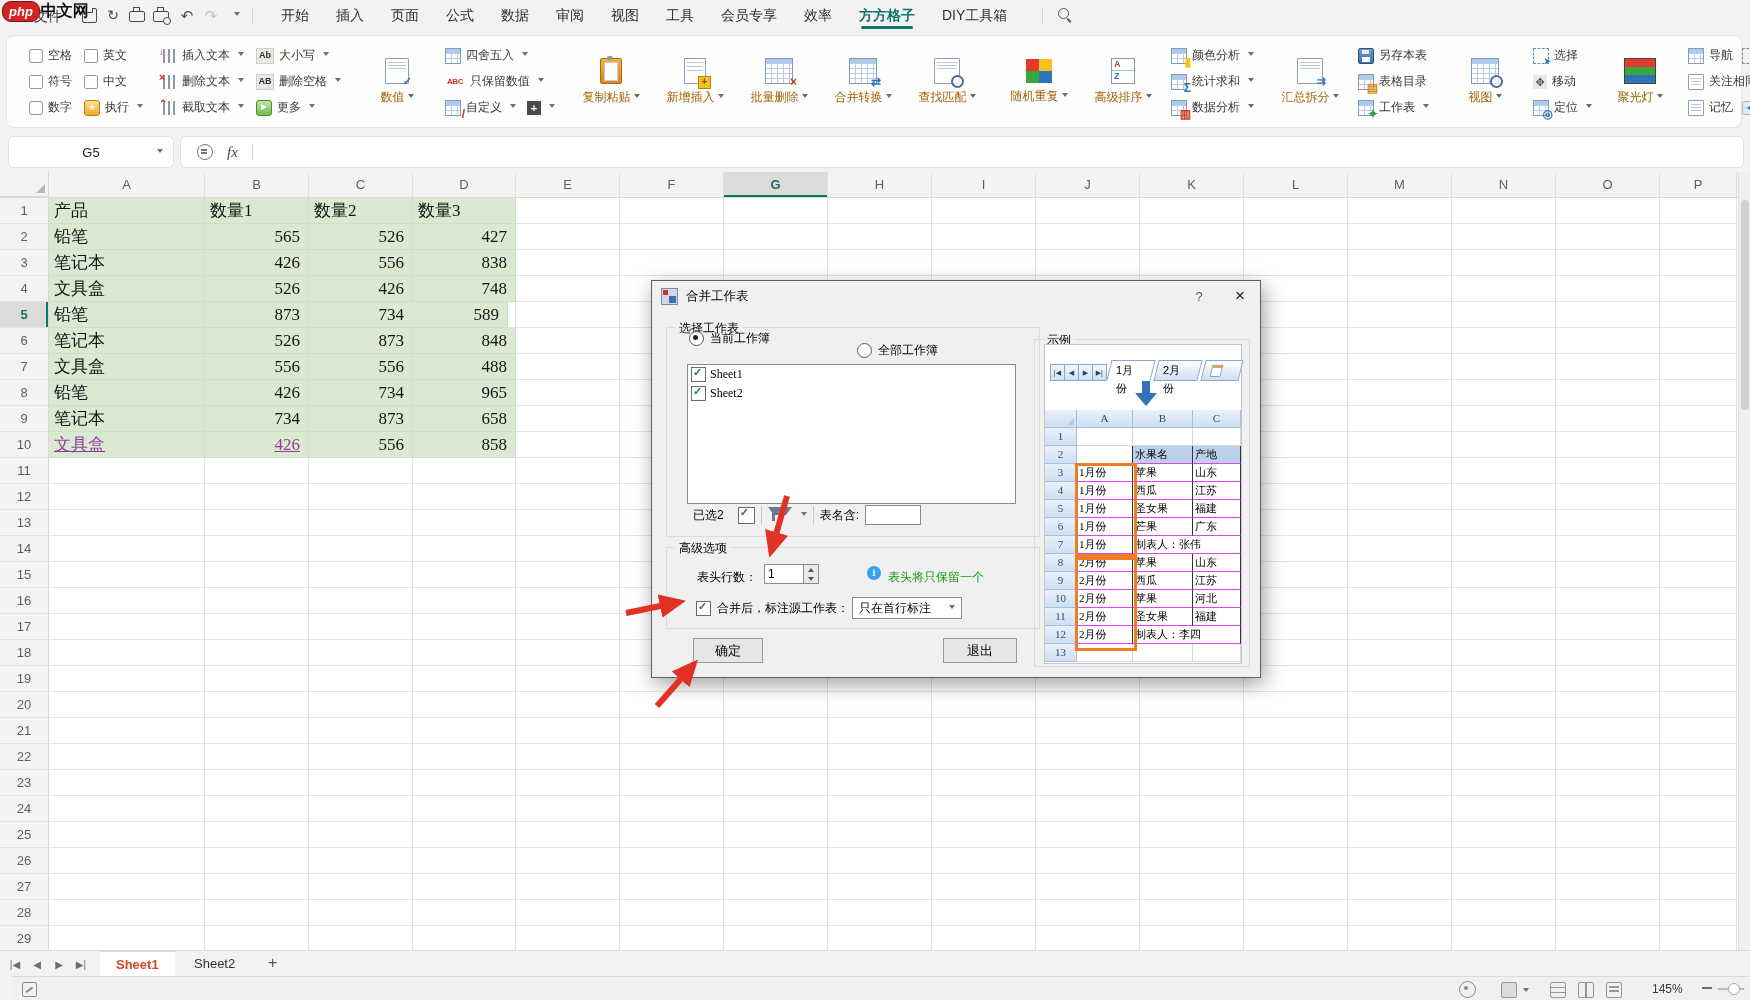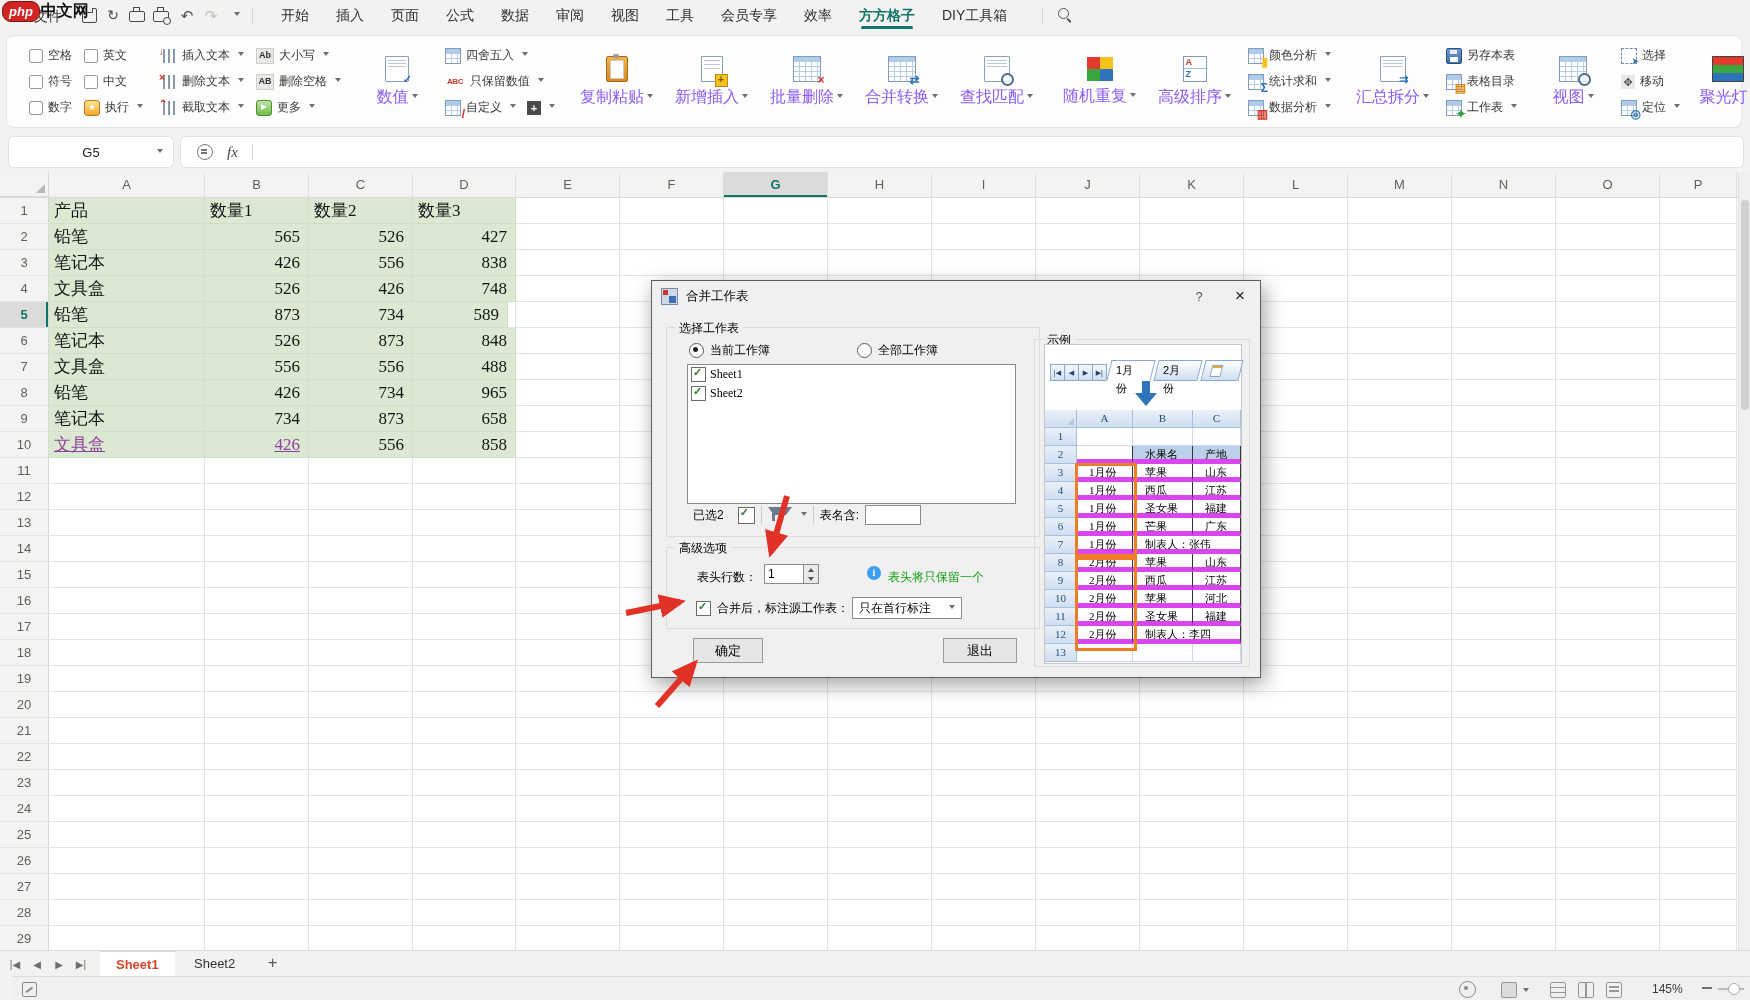--- a/index.html
+++ b/index.html
@@ -36,21 +36,21 @@
   #search-ic b{display:block;width:1.8px;height:5px;background:#555;transform:rotate(-45deg);margin:-1px 0 0 9.5px;}
   
   #ribbon{position:absolute;left:0;top:31px;width:1750px;height:100px;background:#f3f2f0;}
   #ribbon-panel{position:absolute;left:6px;top:4px;width:1736px;height:93px;background:#fdfdfb;
     border:1px solid #e7e6e4;border-radius:8px;display:flex;align-items:stretch;padding:0 2px 0 14px;box-sizing:border-box;}
   .rgroup{display:flex;gap:12px;padding:7px 8px;align-items:stretch;}
   .vsep{width:1px;background:#e7e6e4;margin:6px 2px;}
   .col3{display:flex;flex-direction:column;justify-content:space-between;padding:2px 0;}
   .rrow{display:flex;align-items:center;gap:5px;height:21px;font-size:12px;color:#3a3a3a;white-space:nowrap;cursor:default;}
   .bigbtn{display:flex;flex-direction:column;align-items:center;justify-content:center;gap:5px;padding:2px 5px;min-width:62px;cursor:default;}
-  .bigbtn .lbl{font-size:16px;color:#8b5cf6;display:flex;align-items:center;white-space:nowrap;}
+  .bigbtn .lbl{font-size:12px;color:#a16207;display:flex;align-items:center;white-space:nowrap;}
   .cb{width:12px;height:12px;border:1px solid #9a9a98;background:#fff;flex:none;border-radius:2px;}
   
   .i14{width:14px;height:14px;flex:none;position:relative;display:inline-block;}
   .i28{width:28px;height:26px;flex:none;position:relative;display:inline-block;}
   .ic-star{background:linear-gradient(#ffe08a,#f0a82c);border:1px solid #b97f1e;border-radius:3px;}
   .ic-star::after{content:"★";position:absolute;inset:0;color:#fff;font-size:9px;line-height:13px;text-align:center;}
   .ic-bars{background:repeating-linear-gradient(90deg,#8a97a6 0 2px,transparent 2px 5px);}
   .ic-bars .ov{position:absolute;font-weight:bold;font-size:10px;line-height:10px;left:-4px;top:-2px;}
   .ov-red{color:#d43425;} .ov-blue{color:#2f74b8;} .ov-green{color:#2f9e44;}
   .ic-ab{background:#e9e8e6;border:1px solid #cfcecb;font-weight:bold;font-size:9px;line-height:12px;text-align:center;color:#333;width:16px!important;}
@@ -179,21 +179,21 @@
   #ex-arrow{position:absolute;width:22px;height:26px;}
   #ex-arrow .stem{position:absolute;left:7px;top:0;width:8px;height:12px;background:var(--exarrow);}
   #ex-arrow .head{position:absolute;left:0;top:12px;border-left:11px solid transparent;border-right:11px solid transparent;border-top:13px solid var(--exarrow);}
   #exgrid{position:absolute;}
   .xrow{display:flex;}
   .xc{box-sizing:border-box;height:18px;line-height:17px;font-size:11px;overflow:hidden;white-space:nowrap;}
   .xh{background:linear-gradient(#eaf0f9,#cfdff2);color:#1f4e79;text-align:center;border-right:1px solid #a6c1e0;border-bottom:1px solid #a6c1e0;font-family:"Liberation Serif",serif;}
   .xcorner{position:relative;background:linear-gradient(#eaf0f9,#cfdff2);border-right:1px solid #a6c1e0;border-bottom:1px solid #a6c1e0;}
   .xcorner::after{content:"";position:absolute;right:2px;bottom:2px;border-left:7px solid transparent;border-bottom:7px solid #b7c9de;}
   .xe{border-right:1px solid #cdd9ea;border-bottom:1px solid #cdd9ea;background:#fff;}
-  .xt{border-right:1px solid #333;border-bottom:5px solid #d946ef;background:#fff;padding-left:12px;font-family:"Liberation Serif",serif;}
+  .xt{border-right:1px solid #333;border-bottom:1px solid #d946ef;background:#fff;padding-left:2px;font-family:"Liberation Serif",serif;}
   .xthead{background:#bdd0e9;}
   .obox{position:absolute;border:3px solid var(--exhl);}
   
   #arrows{position:absolute;left:0;top:0;z-index:30;pointer-events:none;}
 </style>
 </head>
 <body>
 
 <div id="app">
 
@@ -665,21 +665,21 @@
   <div id="dialog">
     <div id="dlg-title">
       <span id="dlg-ic"></span>
       <span class="t">合并工作表</span>
     </div>
     <span id="dlg-help">?</span>
     <span id="dlg-close">×</span>
 
     <div class="group" style="left:14px;top:46px;width:372px;height:208px">
       <span class="glabel">选择工作表</span>
-      <div class="dlgrow" style="left:22px;top:14px">
+      <div class="dlgrow" style="left:22px;top:2px">
         <span class="radio on"></span>
         <span>当前工作簿</span>
       </div>
       <div class="dlgrow" style="left:190px;top:14px">
         <span class="radio"></span>
         <span>全部工作簿</span>
       </div>
       <div id="listbox" style="left:20px;top:36px;width:327px;height:138px">
           <div class="litem">
             <div class="wcb on"></div>

